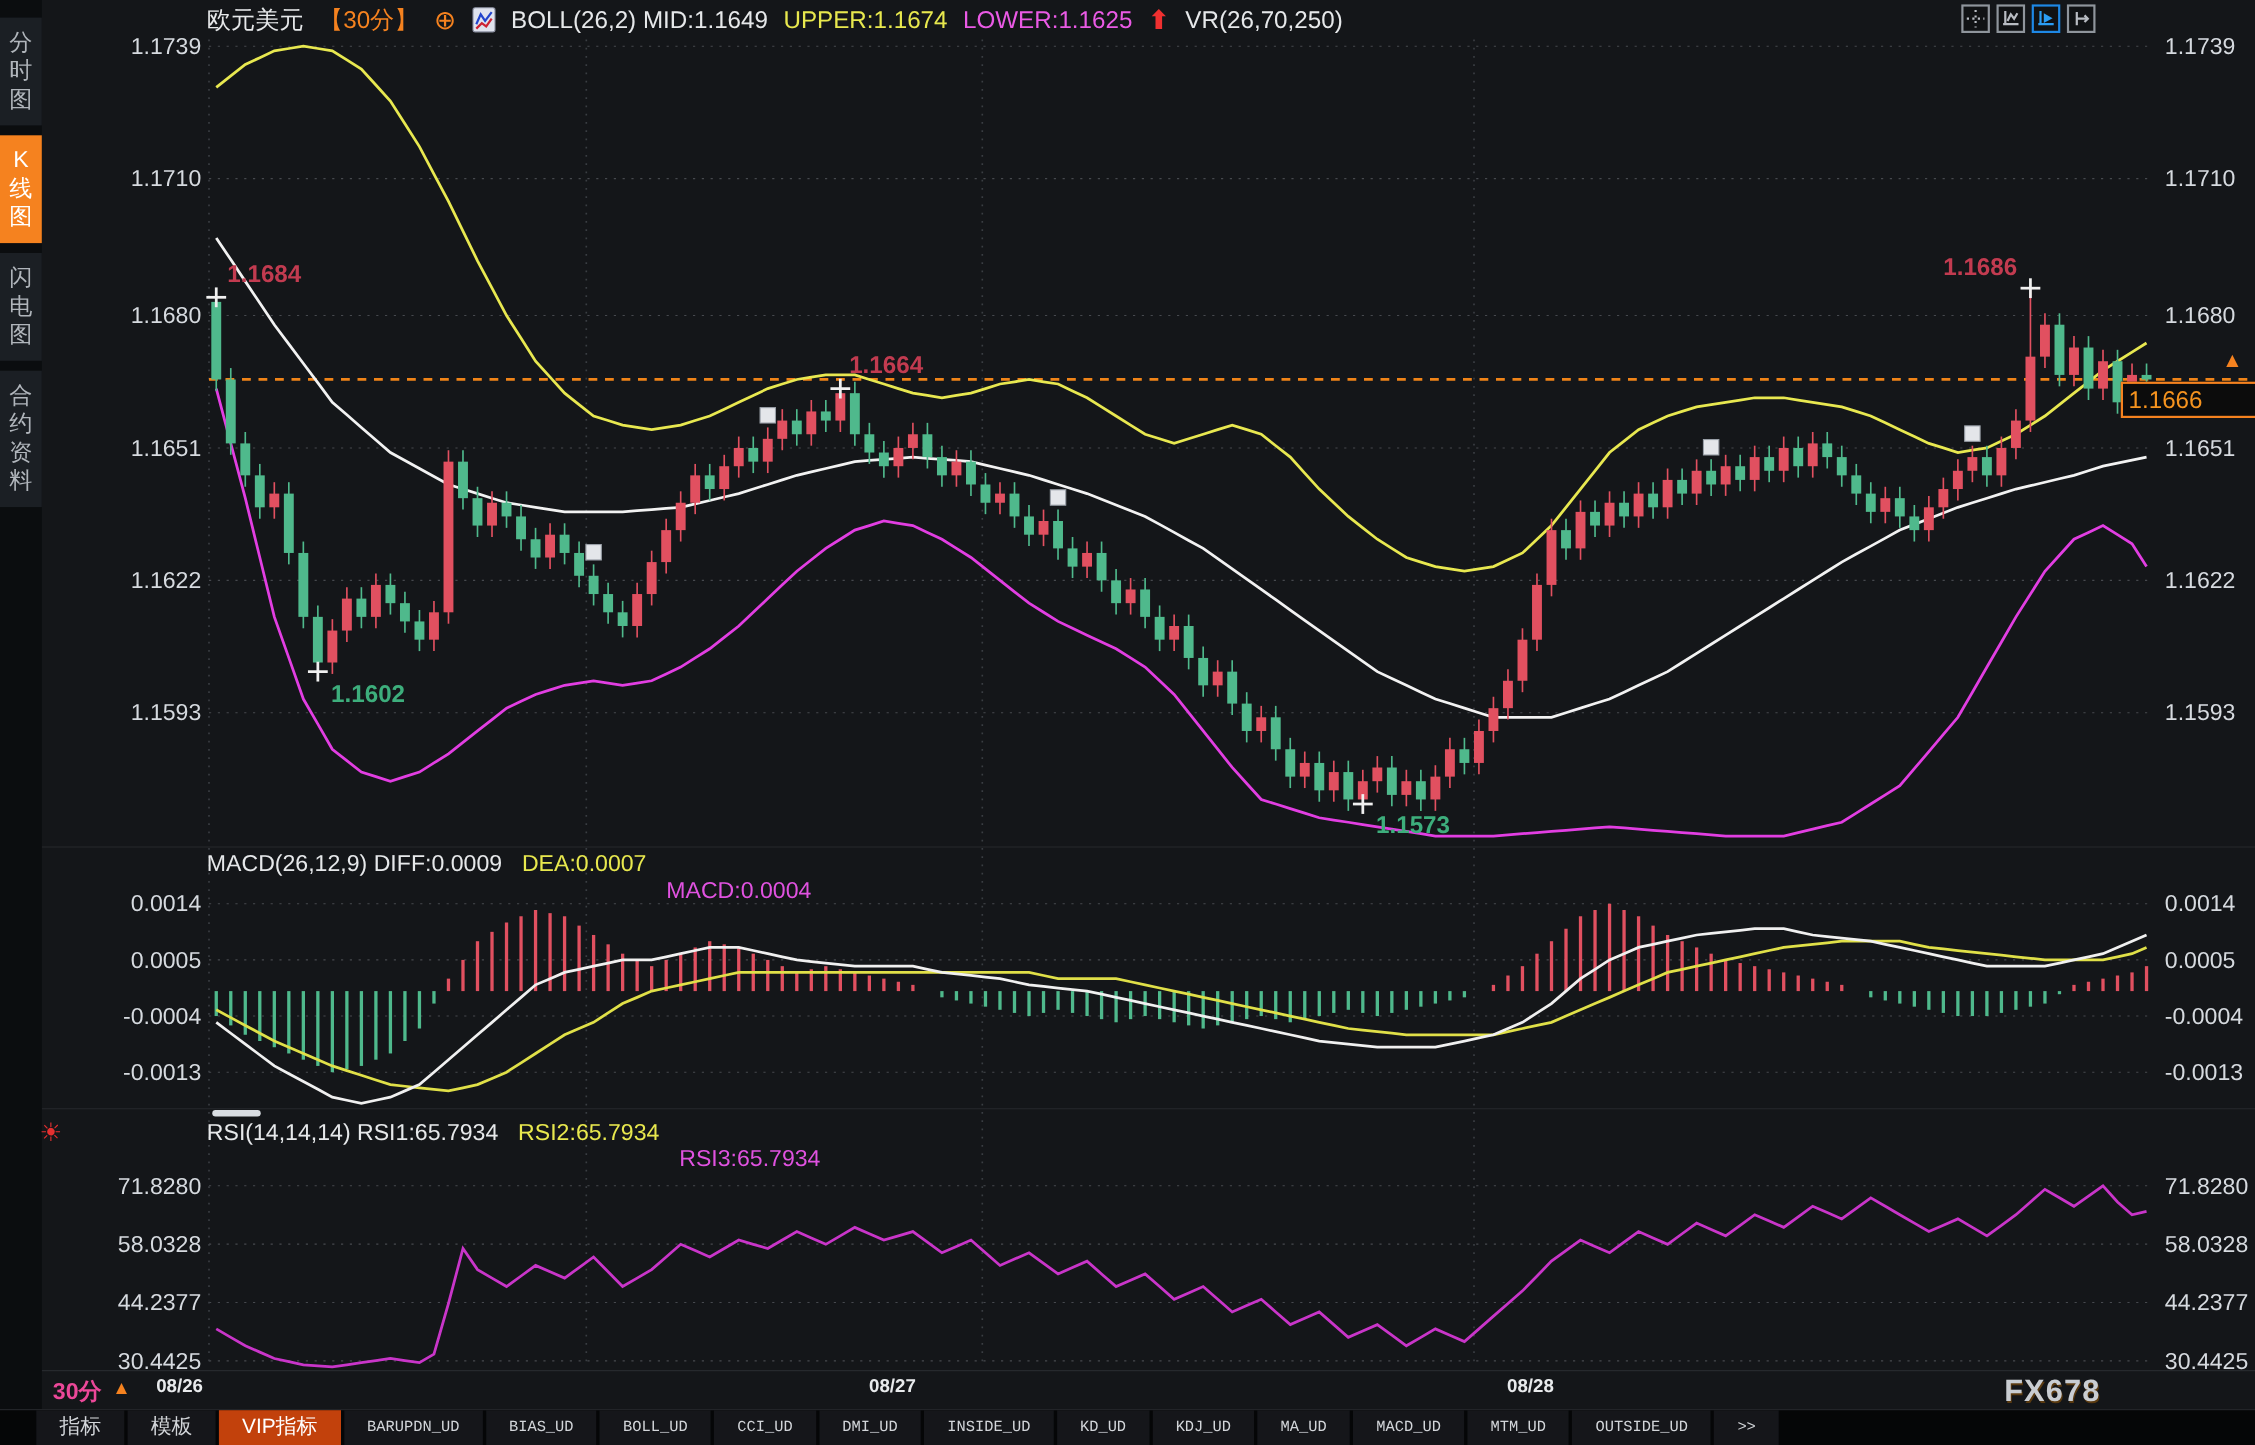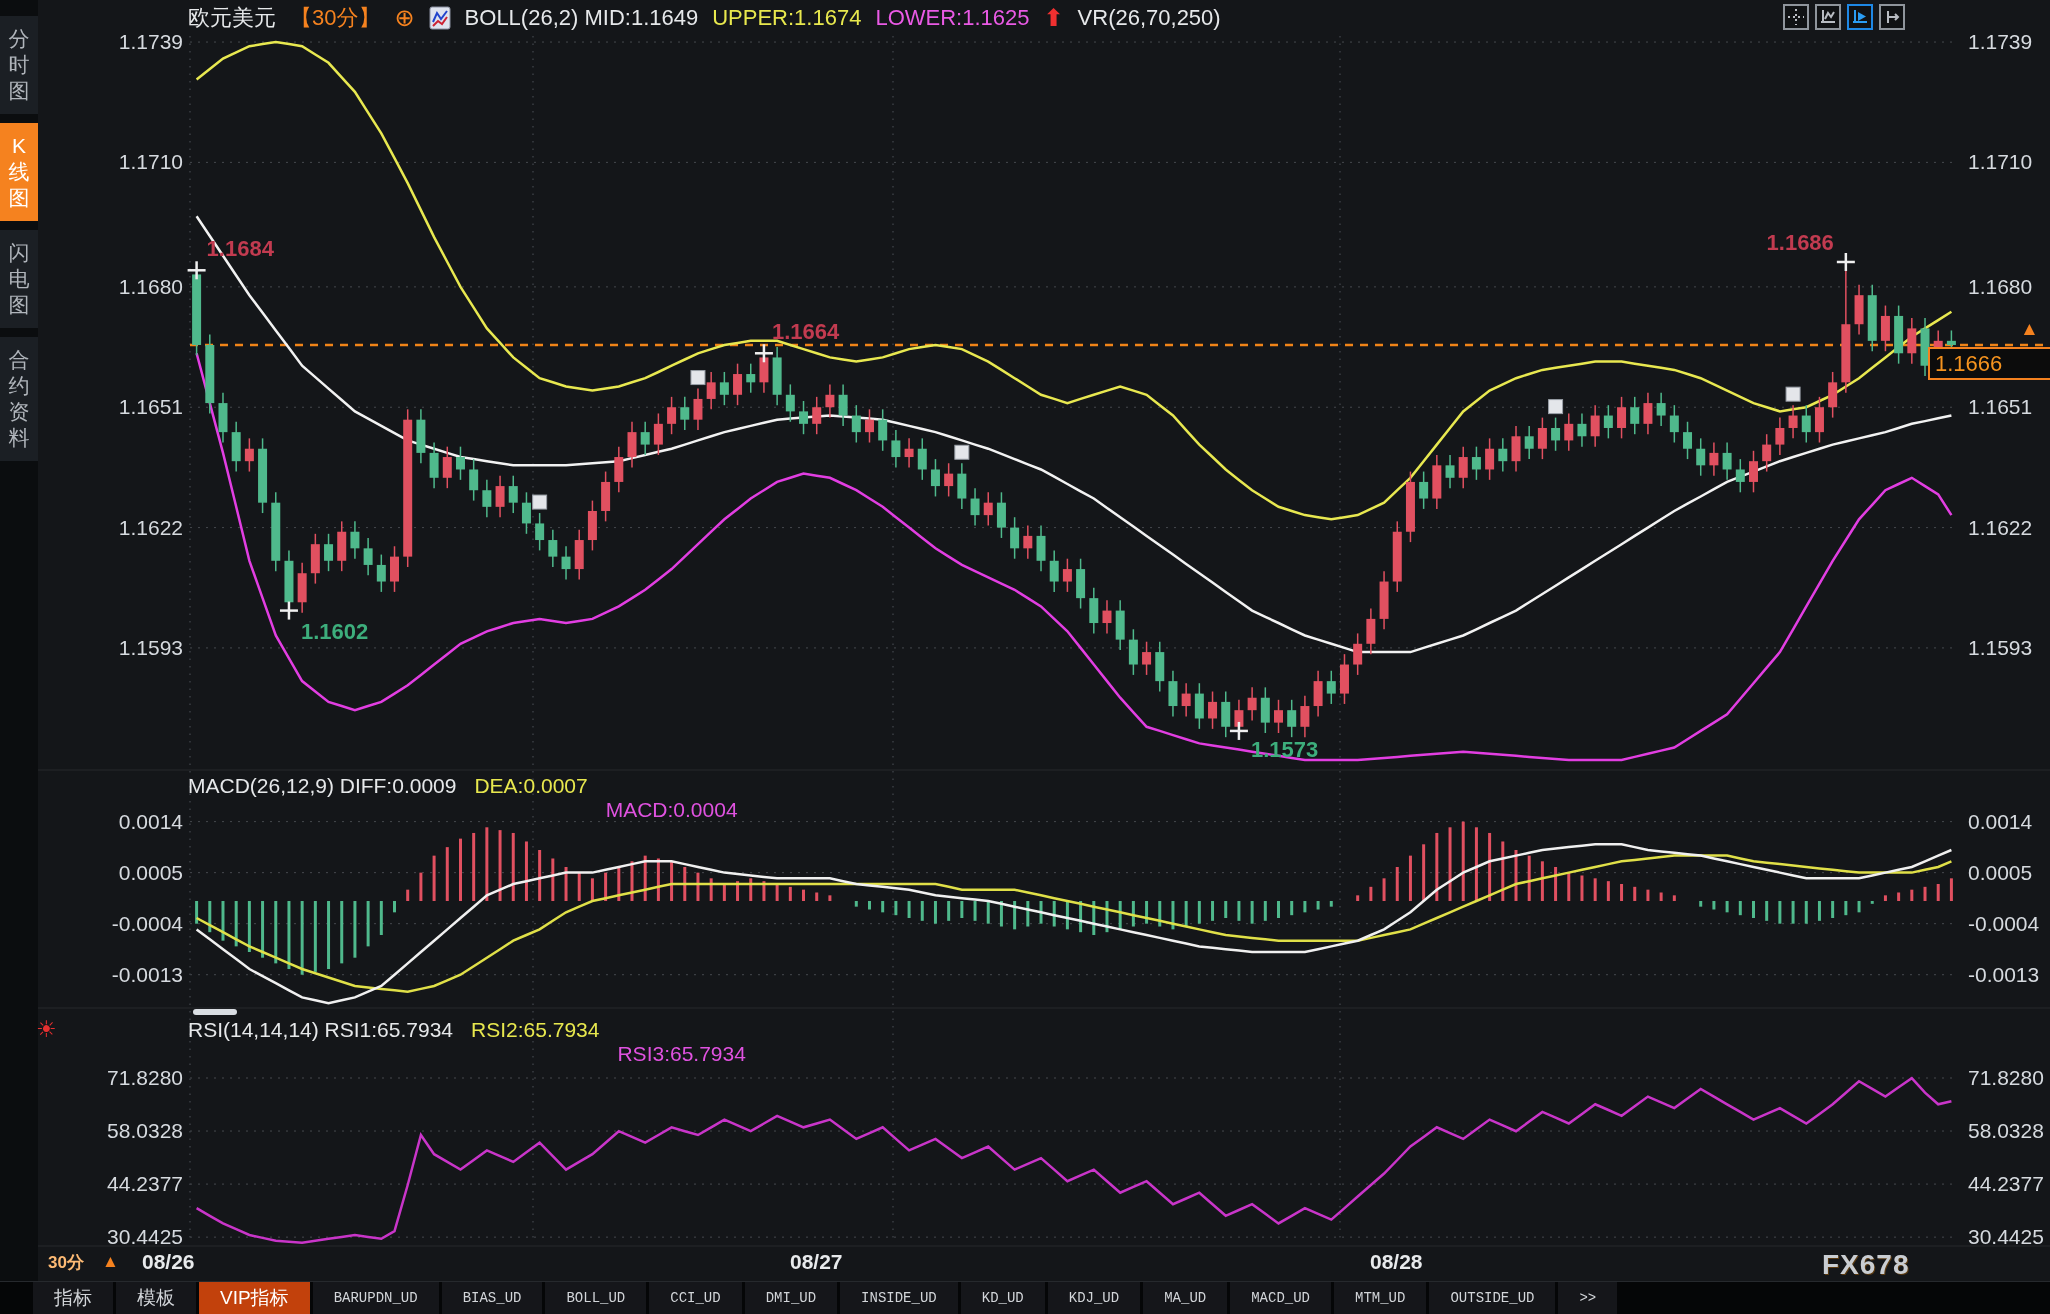--- a/index.html
+++ b/index.html
@@ -30,23 +30,23 @@
               white-space:nowrap;z-index:6;}
   .ind-yellow{color:#e8e84e;} .ind-magenta{color:#e052e0;margin-top:24px;}
   #sun-icon{position:absolute;left:36px;top:1016px;color:#e53030;font-size:23px;z-index:6;}
   #panel-handle{position:absolute;left:193px;top:1009px;width:44px;height:6px;border-radius:3px;
                 background:#d9dde2;z-index:6;}
   
   #price-box{position:absolute;left:1928px;top:347px;width:118px;height:29px;border:2px solid #f5821f;
              background:#0c0c0c;color:#f5931f;font-size:22px;line-height:29px;padding-left:5px;z-index:7;}
   #price-arrow{position:absolute;left:2020px;top:318px;color:#f5821f;font-size:19px;z-index:7;}
   
-  #period-label{position:absolute;left:48px;top:1251px;color:#fdba74;font-size:17px;font-weight:bold;z-index:6;}
+  #period-label{position:absolute;left:48px;top:1251px;color:#ec4899;font-size:21px;font-weight:bold;z-index:6;}
   #period-caret{position:absolute;left:102px;top:1252px;color:#f5821f;font-size:17px;z-index:6;}
-  .date-label{position:absolute;top:1250px;color:#e8eaec;font-size:21px;font-weight:bold;z-index:6;}
+  .date-label{position:absolute;top:1250px;color:#e8eaec;font-size:17px;font-weight:bold;z-index:6;}
   #watermark{position:absolute;left:1822px;top:1249px;color:#c9cdd2;font-size:28px;font-weight:bold;
              letter-spacing:1px;z-index:6;text-shadow:1px 1px 0 #5a3a10;}
   #tabbar{position:absolute;left:0;bottom:0;width:2050px;height:33px;background:#050607;
           border-top:1px solid #26292d;display:flex;align-items:stretch;padding-left:33px;
           box-sizing:border-box;z-index:6;}
   .tab{background:#15161a;color:#d2d5d9;font-size:14px;line-height:32px;padding:0 21px;
        margin-right:3px;cursor:pointer;font-family:"Liberation Mono","DejaVu Sans Mono",monospace;
        white-space:nowrap;}
   .tab.cn{font-family:"Liberation Sans","DejaVu Sans",sans-serif;font-size:19px;}
   .tab.active{background:#c2410c;color:#ffffff;text-align:right;}

